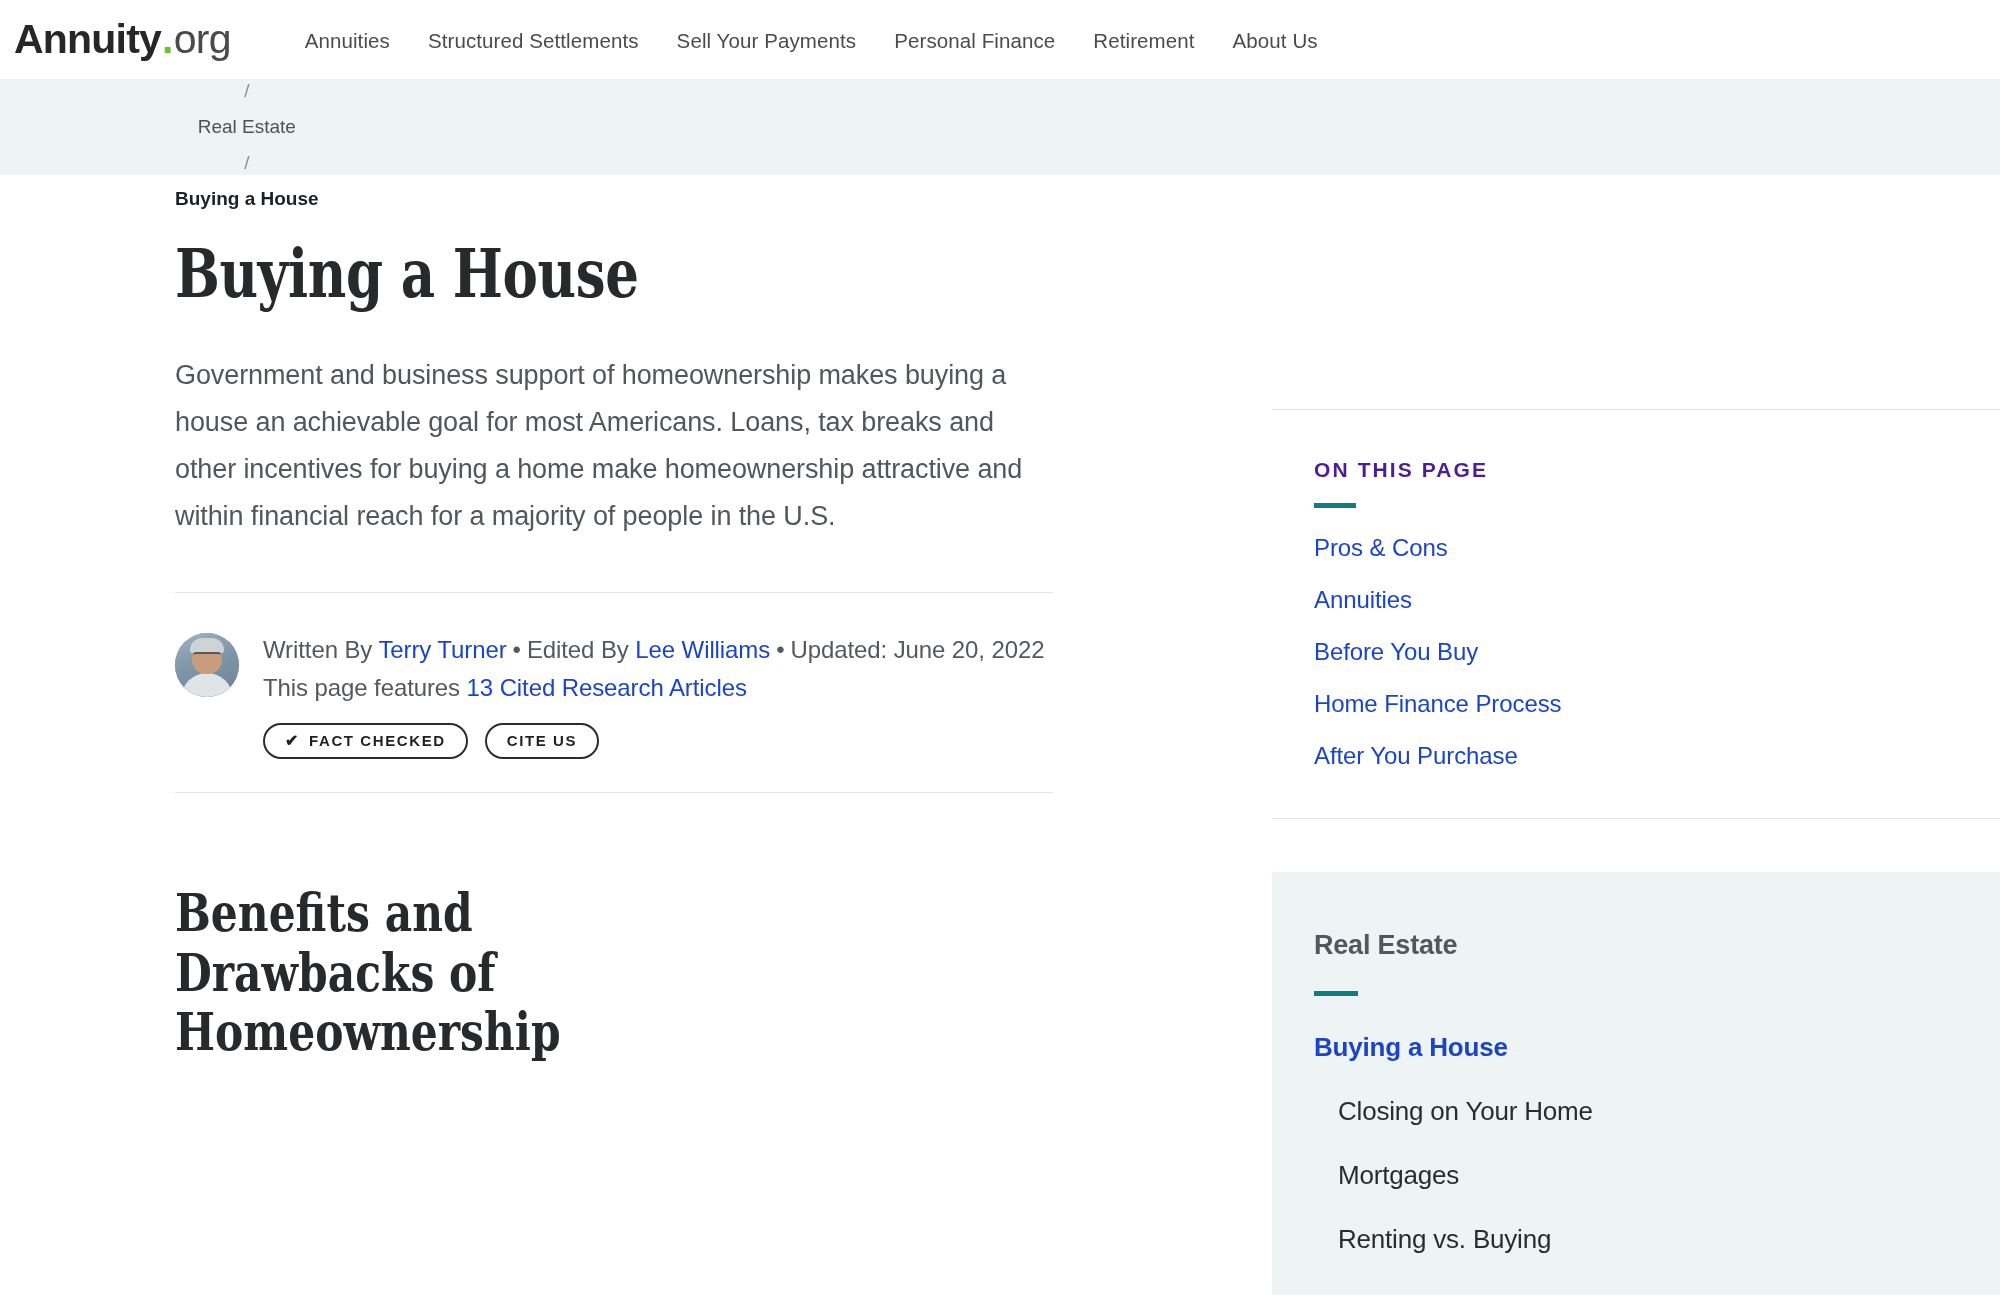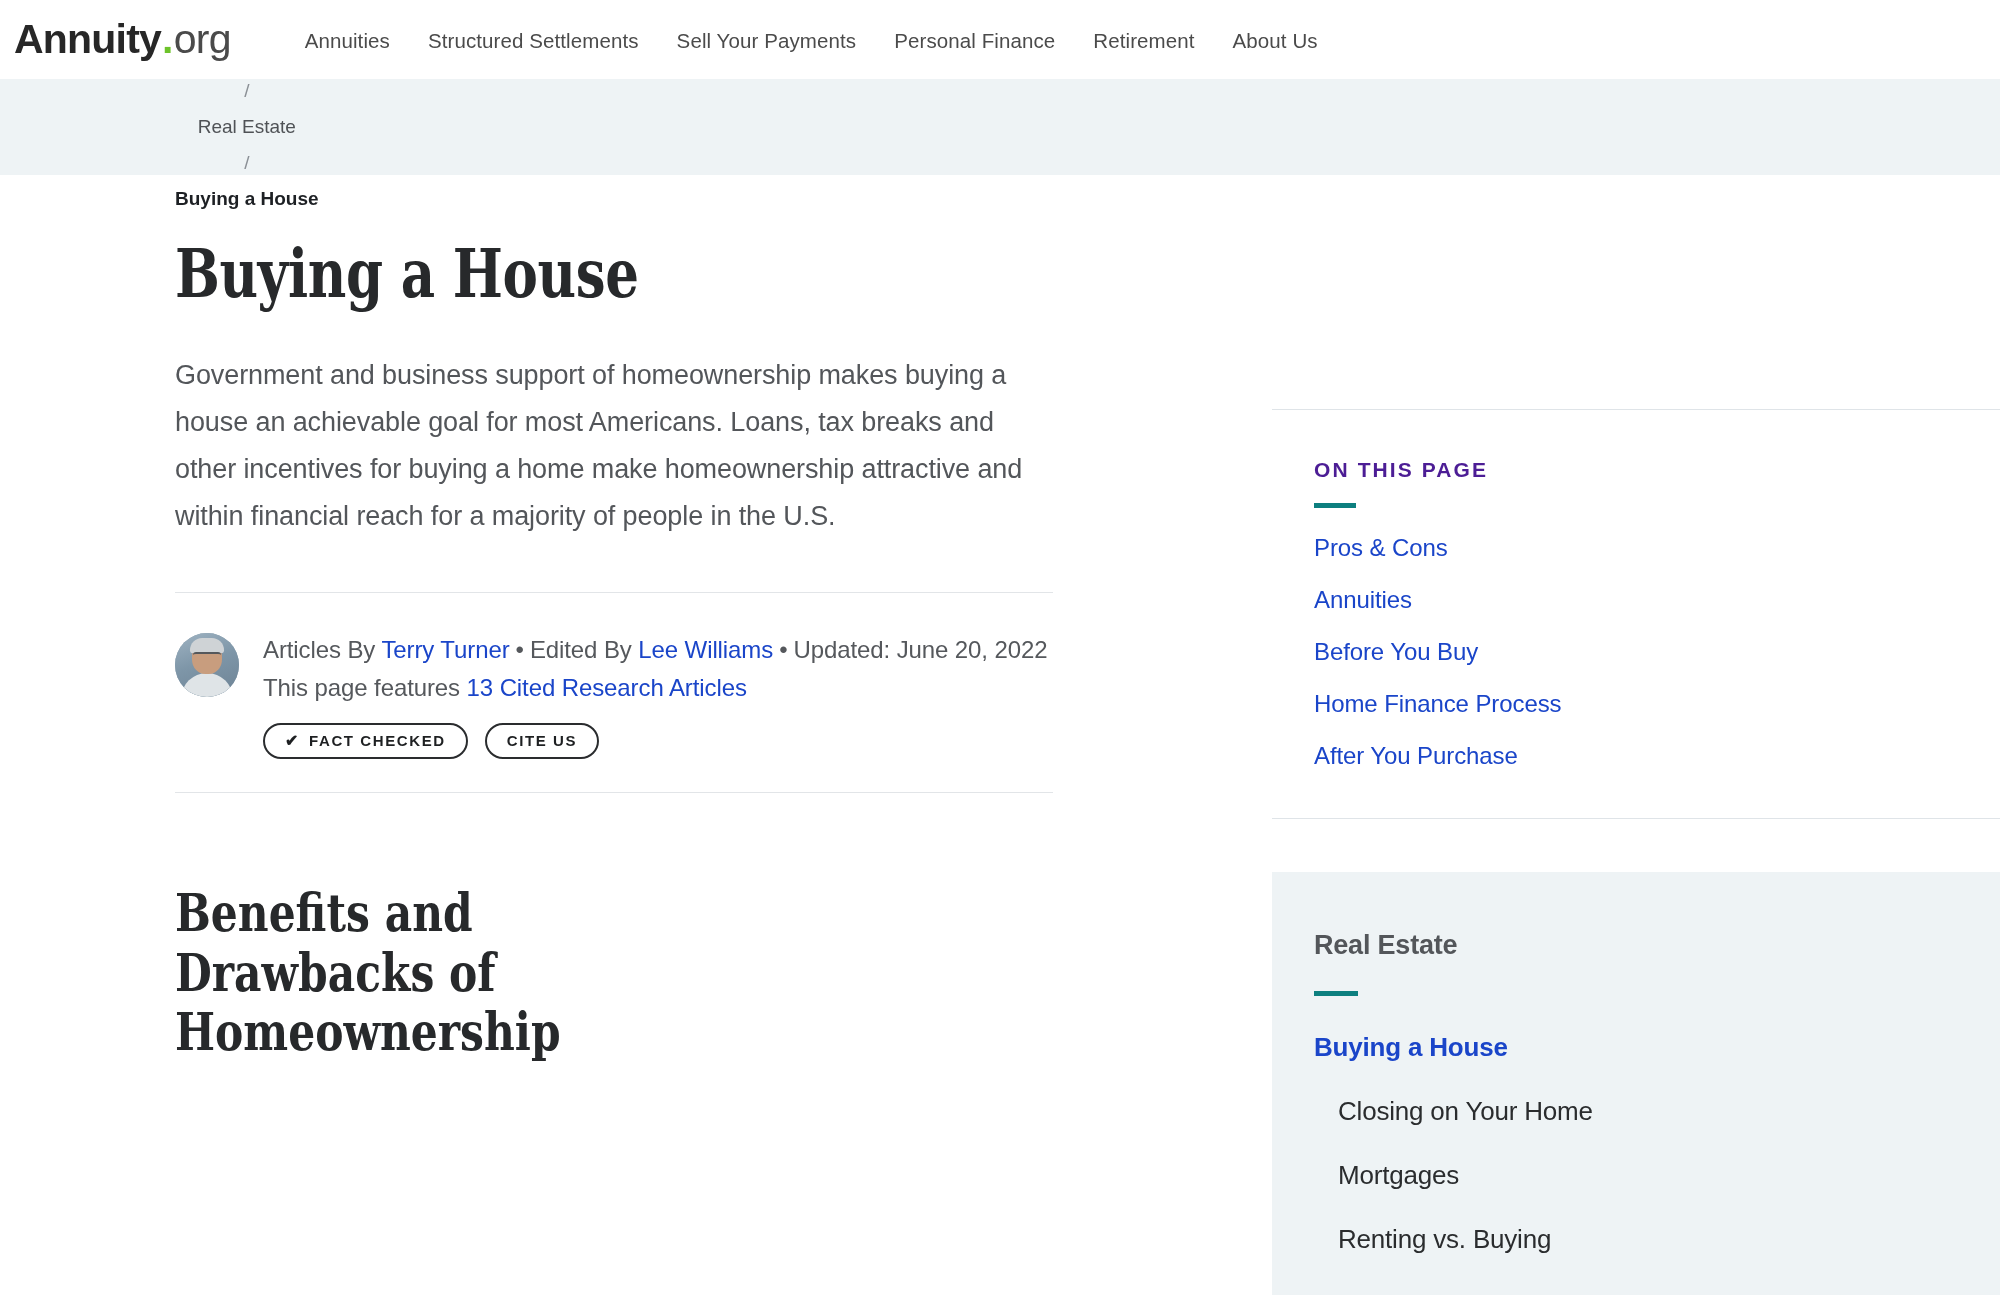--- a/index.html
+++ b/index.html
@@ -321,21 +321,21 @@
 
     <div class="byline">
       <div class="avatar">
         <span class="av-sky"></span>
         <span class="av-body"></span>
         <span class="av-head"></span>
         <span class="av-hair"></span>
         <span class="av-glass"></span>
       </div>
       <div class="byline-text">
-        <span>Articles By</span>
+        <span>Written By</span>
         <a>Terry Turner</a><span class="dotsep">•</span><span>Edited By</span>
         <a>Lee Williams</a><span class="dotsep">•</span><span>Updated: June 20, 2022</span>
         <span>This page features</span>
         <a>13 Cited Research Articles</a>
         <div class="badges">
           <div class="pill">
             <span class="check-icon">✔</span>
             <span>FACT CHECKED</span>
           </div>
           <div class="pill">

